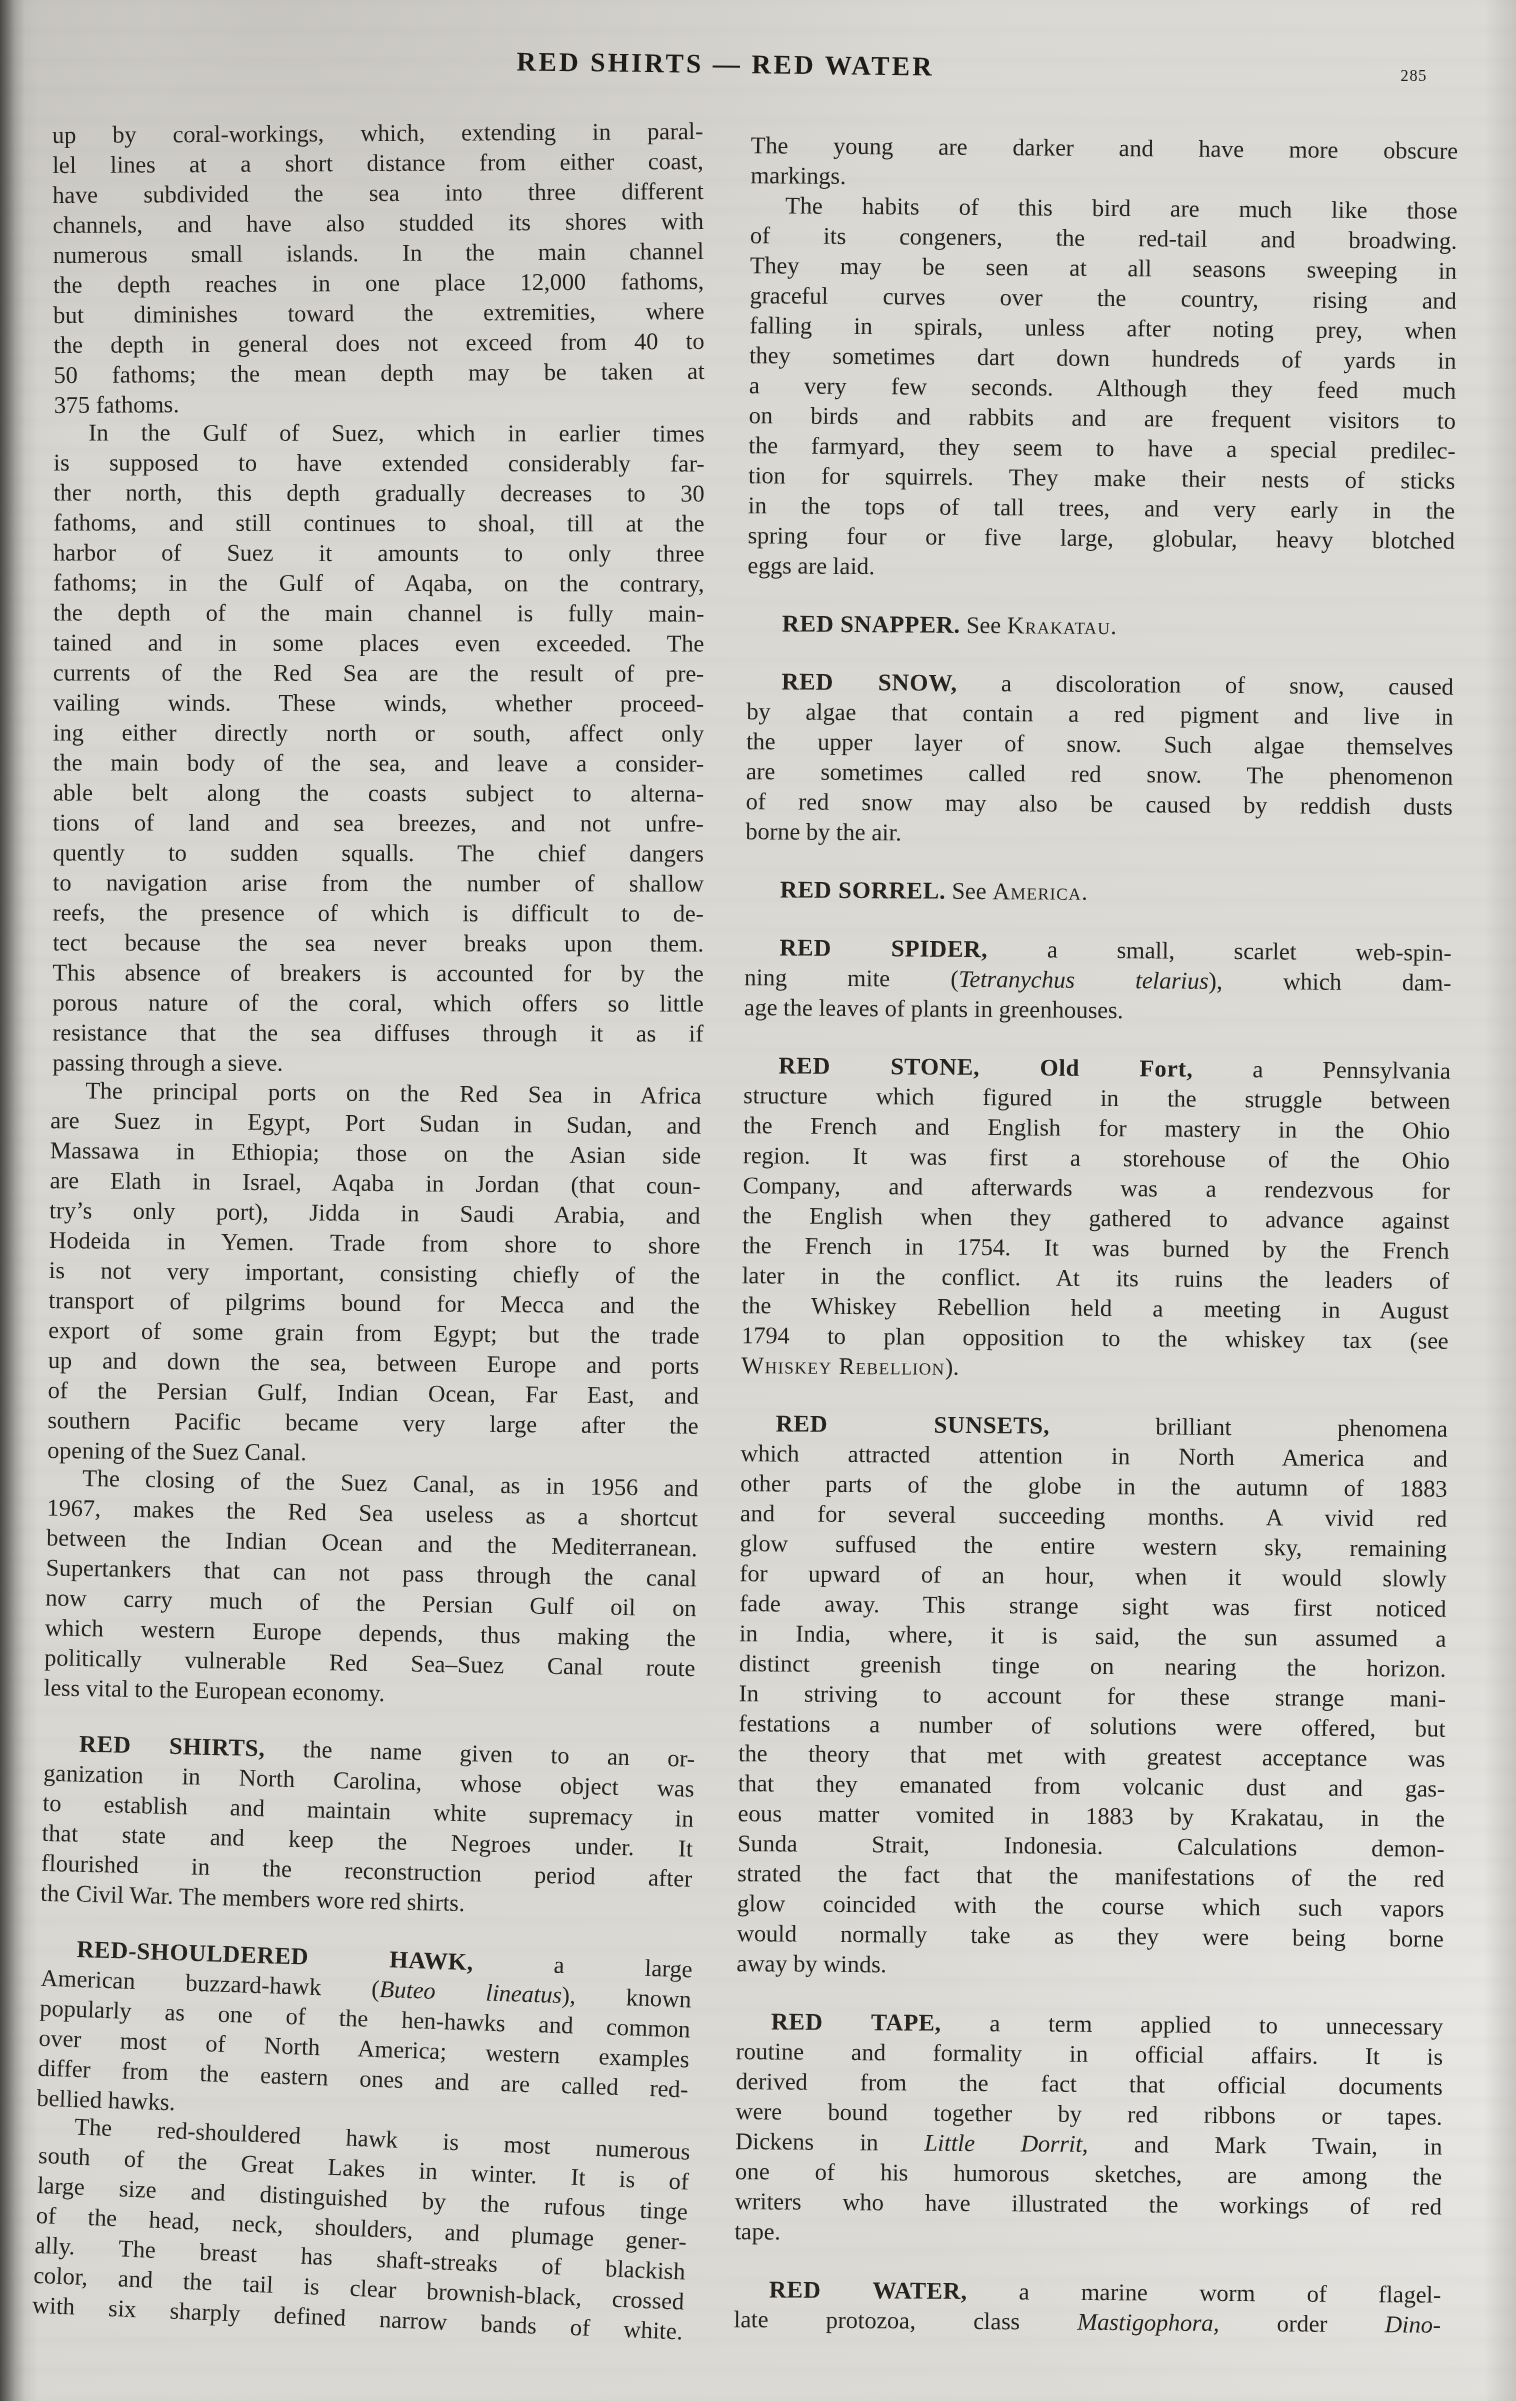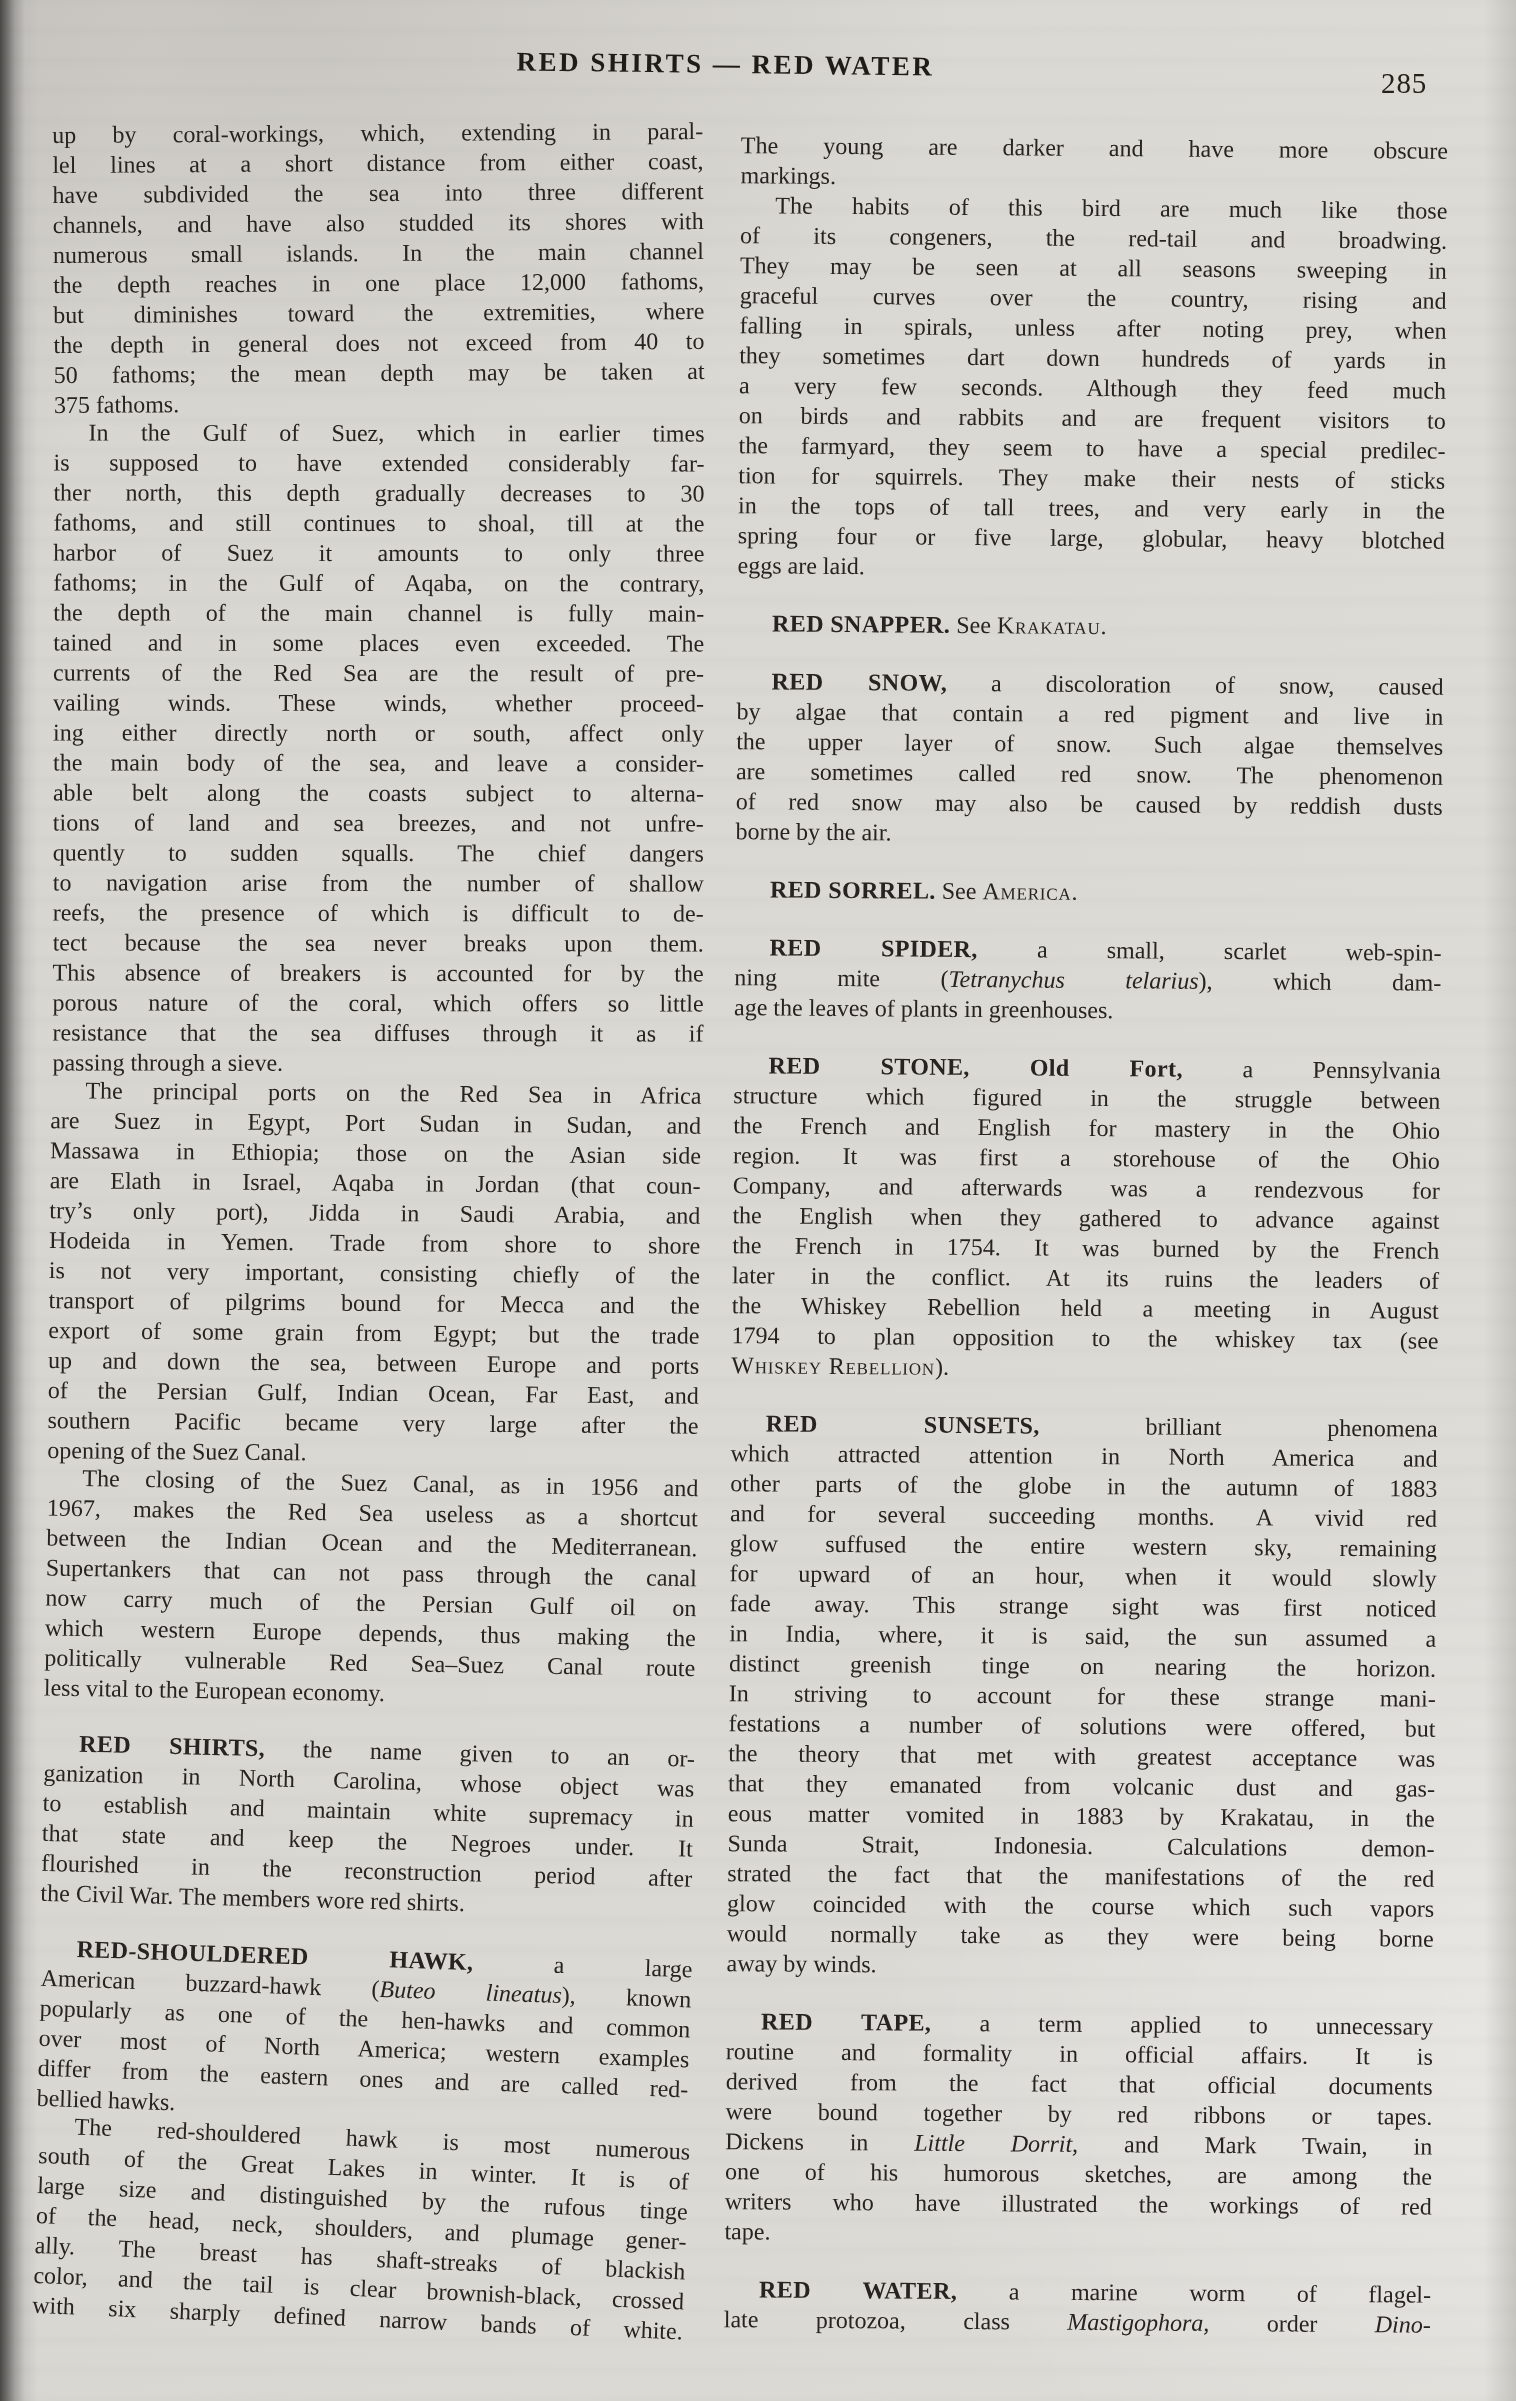--- a/index.html
+++ b/index.html
@@ -30,25 +30,25 @@
   }
   .header{position:absolute;top:49px;left:0;right:0;height:49px;}
   .running-title{
     position:absolute;left:0;right:0;text-align:center;
     transform:translateX(-33px) rotate(0.7deg);
     font-weight:bold;font-size:27px;letter-spacing:2.5px;color:#1f1c18;
     white-space:nowrap;
   }
   .page-number{
     position:absolute;top:18px;right:90px;
-    font-size:29px;color:#242119;letter-spacing:0.8px;
+    font-size:16px;color:#242119;letter-spacing:0.8px;
   }
   .columns{
     position:absolute;top:118px;left:53px;
-    display:flex;gap:37px;
+    display:flex;gap:47px;
   }
   .column{font-size:24px;line-height:30px;}
   .col-left{width:651px;}
   .col-right{width:707px;margin-top:15px;transform:rotate(0.45deg);transform-origin:50% 0;}
   .para{margin:0;}
   .para.entry{margin-top:28px;}
   .line{
     text-align:justify;text-align-last:justify;
     overflow:visible;white-space:normal;
   }

